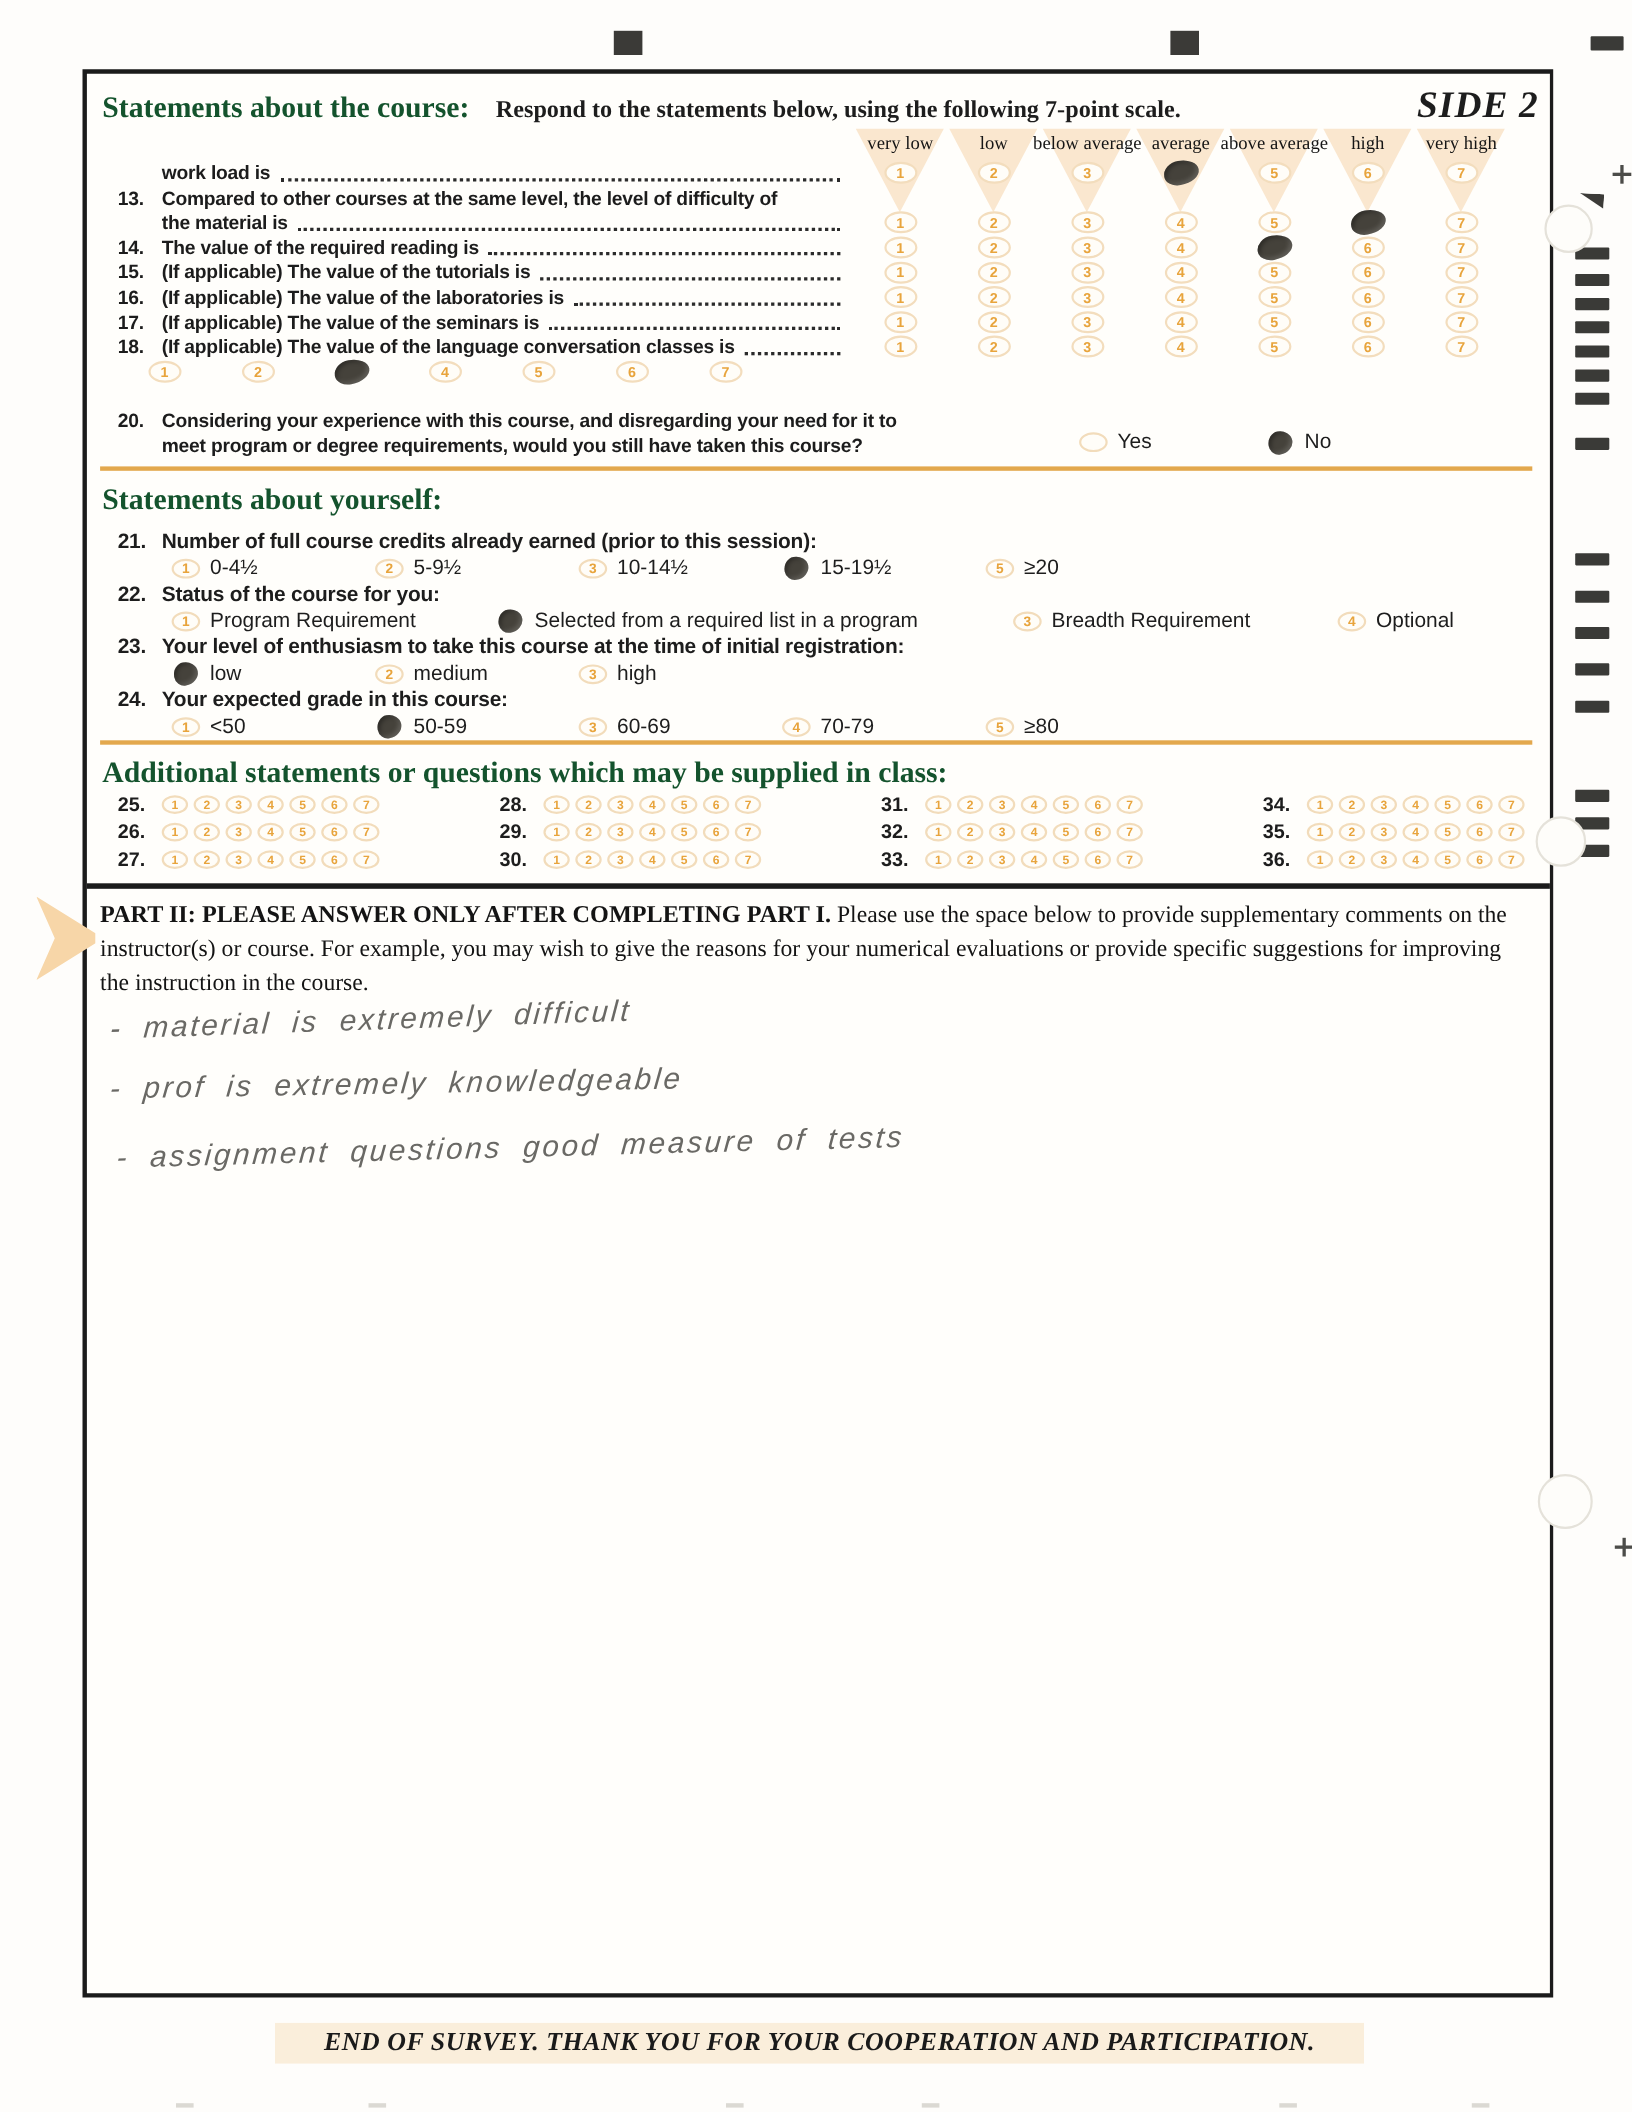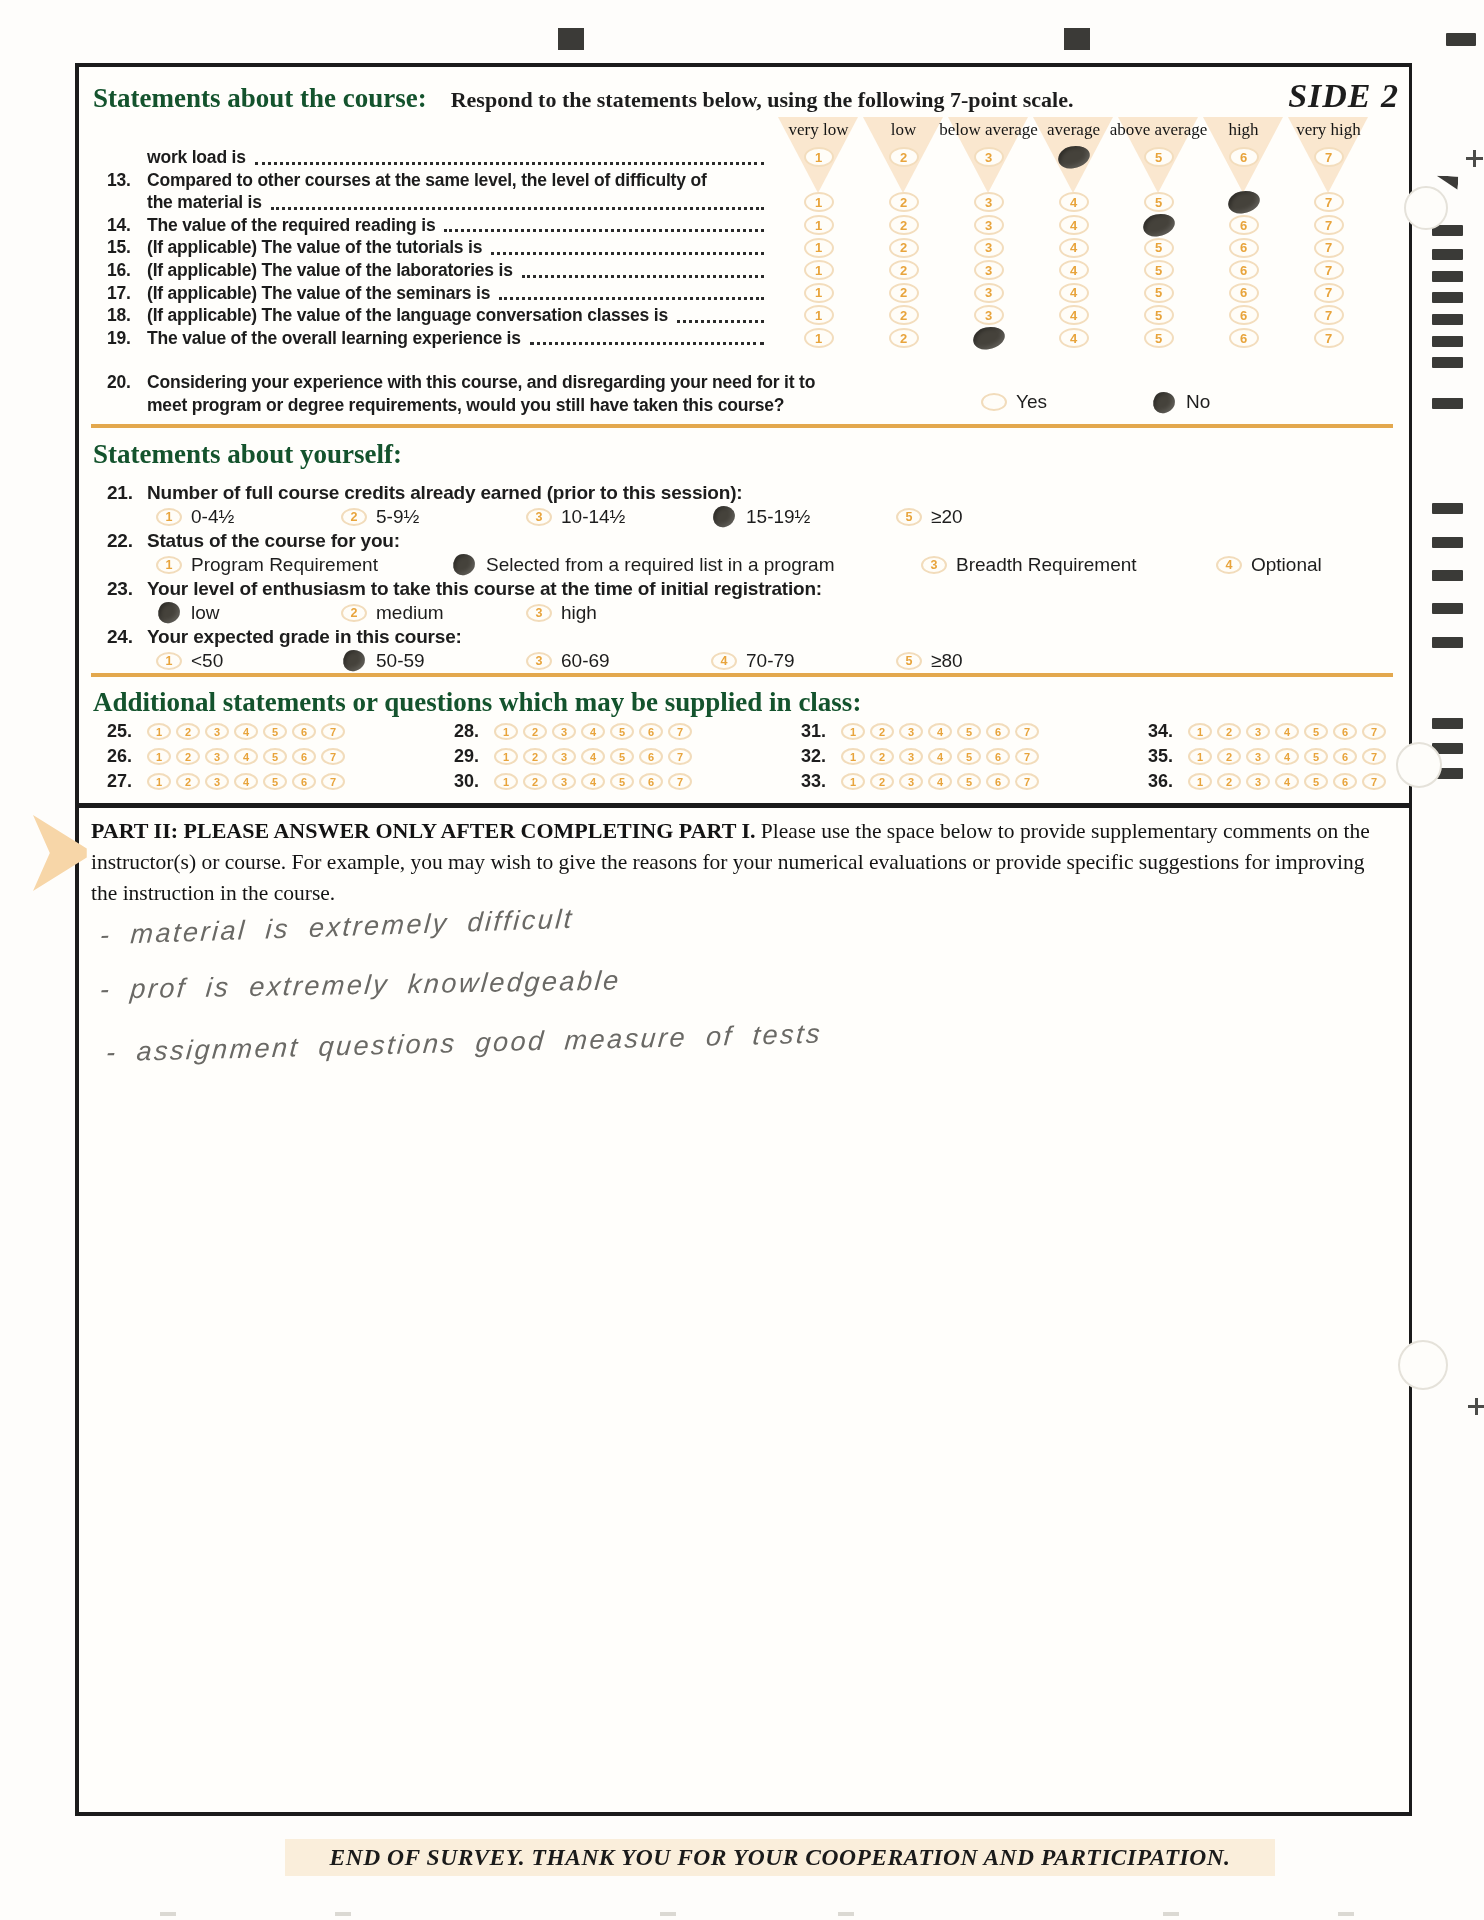--- a/index.html
+++ b/index.html
@@ -99,21 +99,21 @@
   .p2lead{font-weight:bold;font-size:22px;text-align:right;}
   #p2-arrow{position:absolute;left:-58px;top:0px;width:56px;height:76px;background:#f7d6a8;
             clip-path:polygon(0 0,96% 44%,96% 56%,0 100%,30% 50%);}
   #comment-area{position:absolute;top:852px;left:10px;right:20px;height:880px;}
 
   .hwline{position:absolute;font-style:italic;color:#6a6965;font-size:27px;
           letter-spacing:2.5px;word-spacing:9px;white-space:nowrap;}
 
   
   #footer-band{position:absolute;left:250px;top:1839px;width:990px;height:37px;background:#faeedb;
-               display:flex;align-items:center;justify-content:center;margin-left:35px;}
+               display:flex;align-items:center;justify-content:center;}
   #footer-text{font-family:"Liberation Serif",serif;font-weight:bold;font-style:italic;
                font-size:23.5px;letter-spacing:0.5px;color:#1a1a1a;white-space:nowrap;}
 </style>
 </head>
 <body>
 
 <div id="page">
 
   <div class="sqmark" style="left:558px;top:28px;width:26px;height:22px;"></div>
   <div class="sqmark" style="left:1064px;top:28px;width:26px;height:22px;"></div>
@@ -420,27 +420,20 @@
             <span class="bcell">
               <b class="bub">6</b>
             </span>
             <span class="bcell">
               <b class="bub">7</b>
             </span>
           </div>
       </div>
 
       <div class="qrow">
-        <div class="qleft">
-            <div class="qline withleader">
-              <b class="qnum">19.</b>
-              <span>The value of the overall learning experience is</span>
-              <i class="leader"></i>
-            </div>
-          </div>
         <div class="strip">
             <span class="bcell">
               <b class="bub">1</b>
             </span>
             <span class="bcell">
               <b class="bub">2</b>
             </span>
             <span class="bcell">
               <i class="blob"></i>
             </span>

